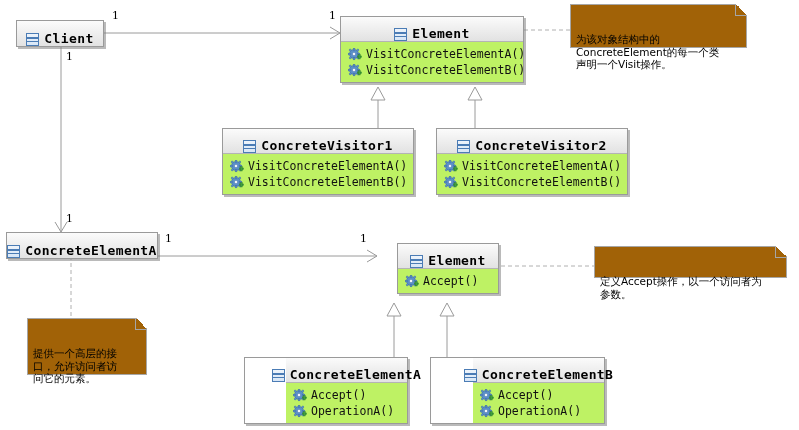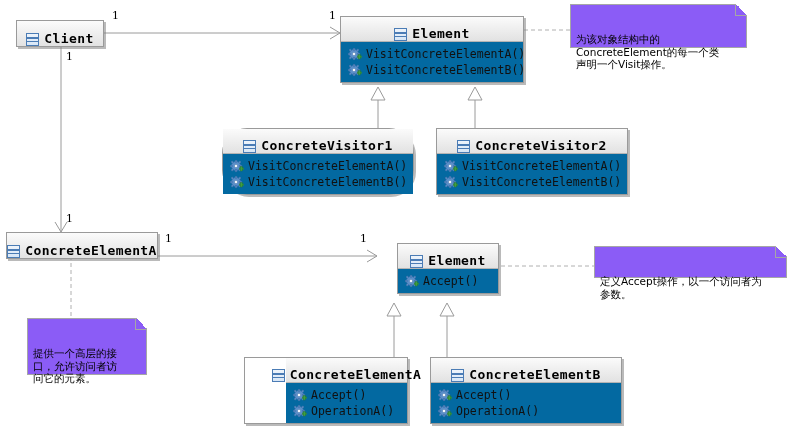--- a/index.html
+++ b/index.html
@@ -9,36 +9,36 @@
   svg.wires{position:absolute;left:0;top:0;width:799px;height:430px;pointer-events:none;}
 
   
   .uclass{position:absolute;background:#ffffff;border:1px solid #9a9a9a;
           box-shadow:2px 2px 0 rgba(130,130,130,.55);box-sizing:border-box;}
   .uhead{background:linear-gradient(to bottom,#fbfbfb 0%,#ededed 55%,#e2e2e2 100%);
          border-bottom:1px solid #b4b4b4;height:25px;display:flex;align-items:flex-end;
          justify-content:center;gap:5px;padding:0 6px;box-sizing:border-box;}
   .uhead.solo{border-bottom:none;}
   .uname{font-size:13px;font-weight:bold;color:#000;letter-spacing:.4px;white-space:nowrap;}
-  .ubody{padding:5px 6px 5px 7px;display:flex;flex-direction:column;gap:2px;background:#0369a1;}
+  .ubody{padding:5px 6px 5px 7px;display:flex;flex-direction:column;gap:2px;background:#bef264;}
   .umeth{display:flex;align-items:center;gap:4px;font-size:11.5px;color:#111;white-space:nowrap;}
 
   
   .cicon{width:13px;height:13px;flex:0 0 13px;position:relative;
          border:1.4px solid #4b7cb5;background:linear-gradient(to bottom,#eef4fb,#d7e6f6);box-sizing:border-box;}
   .cicon::before,.cicon::after{content:"";position:absolute;left:0;right:0;height:1.3px;background:#4b7cb5;}
   .cicon::before{top:3.4px;}
   .cicon::after{top:7.2px;}
 
   
   .micon{width:14px;height:13px;flex:0 0 14px;position:relative;}
   .micon svg{position:absolute;left:0;top:0;}
 
   
-  .note{position:absolute;background:#8b5cf6;border:1px solid #a6a6a6;box-sizing:border-box;
+  .note{position:absolute;background:#a16207;border:1px solid #a6a6a6;box-sizing:border-box;
         font-family:"DejaVu Sans","Liberation Sans",sans-serif;font-size:10.5px;color:#000;
         line-height:12.5px;padding:3px 5px 3px 5px;white-space:pre-line;}
   .note .fold{position:absolute;right:-1px;top:-1px;width:11px;height:11px;
               background:linear-gradient(to bottom left,#ffffff 50%,transparent 50%);
               border-left:1px solid #a6a6a6;border-bottom:1px solid #a6a6a6;}
 
   
   .mult{position:absolute;font-family:"DejaVu Serif","Liberation Serif",serif;
         font-size:11px;color:#000;}
 </style>
@@ -159,21 +159,21 @@
                 <rect x="9.2" y="7.9" width="4.4" height="1.7"></rect>
                 <rect x="10.5" y="6.6" width="1.7" height="4.4"></rect>
               </g>
             </svg>
           </span>
         <span>VisitConcreteElementB()</span>
       </div>
     </div>
   </div>
 
-  <div class="uclass" style="left:222px;top:128px;width:192px;border-radius:25px;">
+  <div class="uclass" style="left:222px;top:128px;width:192px;">
     <div class="uhead">
       <span class="cicon"></span>
       <span class="uname">ConcreteVisitor1</span>
     </div>
     <div class="ubody">
       <div class="umeth">
         <span class="micon">
             <svg width="14" height="13" viewBox="0 0 14 13">
               <g fill="#5b8fc9" stroke="#3f6fa8" stroke-width=".5">
                 <circle cx="6" cy="6" r="4.6"></circle>
@@ -363,21 +363,21 @@
                 <rect x="9.2" y="7.9" width="4.4" height="1.7"></rect>
                 <rect x="10.5" y="6.6" width="1.7" height="4.4"></rect>
               </g>
             </svg>
           </span>
         <span>OperationA()</span>
       </div>
     </div>
   </div>
 
-  <div class="uclass" style="left:430px;top:357px;width:192px;">
+  <div class="uclass" style="left:430px;top:357px;width:175px;padding-left:42px;">
     <div class="uhead">
       <span class="cicon"></span>
       <span class="uname">ConcreteElementB</span>
     </div>
     <div class="ubody">
       <div class="umeth">
         <span class="micon">
             <svg width="14" height="13" viewBox="0 0 14 13">
               <g fill="#5b8fc9" stroke="#3f6fa8" stroke-width=".5">
                 <circle cx="6" cy="6" r="4.6"></circle>

